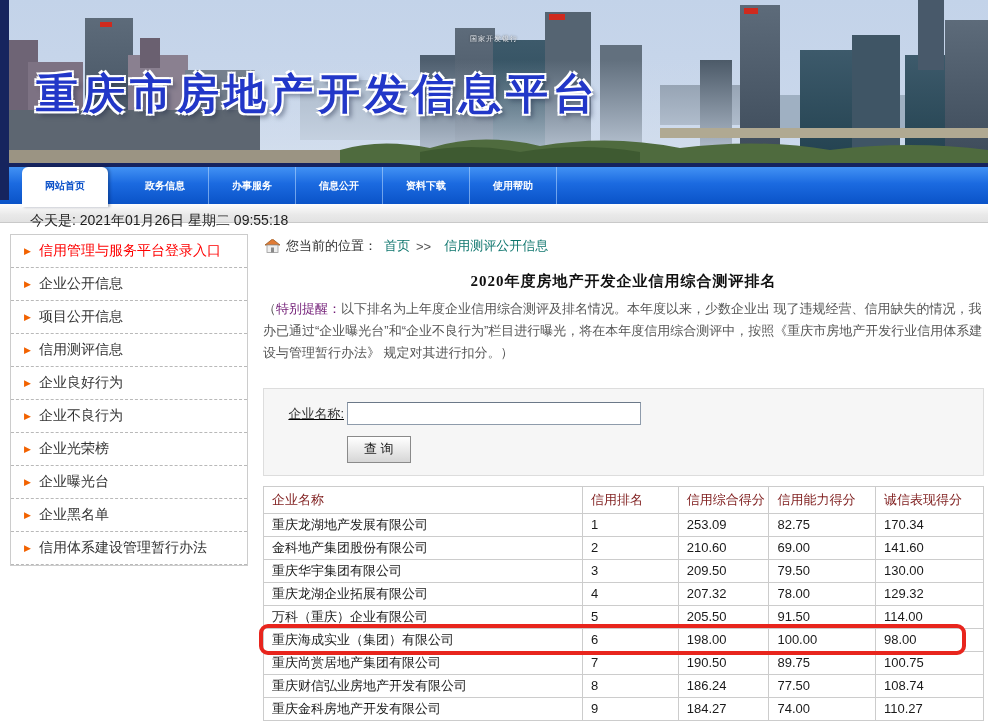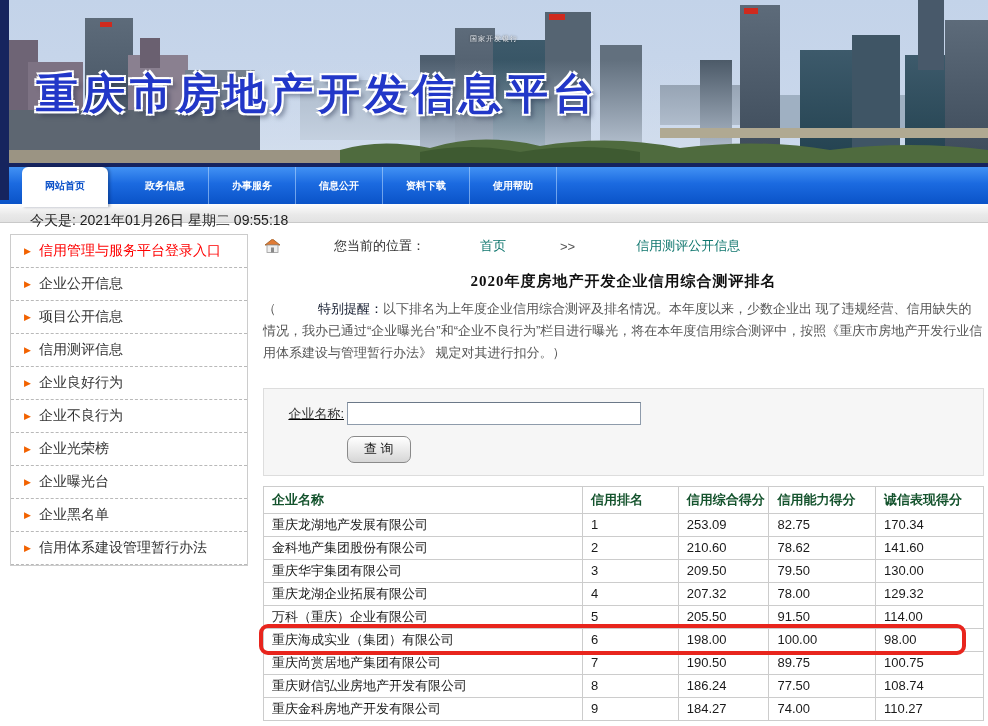--- a/index.html
+++ b/index.html
@@ -36,41 +36,41 @@
 
   .sidebar { width:238px; margin-left:10px; border:1px solid #ccc; background:#fff; }
   .sidebar ul { list-style:none; }
   .sidebar li { display:flex; align-items:center; padding:7px 6px 7px 13px; border-bottom:1px dashed #b9b9b9; font-size:14px; color:#333; cursor:pointer; }
   .sidebar li:last-child { border-bottom:1px dashed #b9b9b9; }
   .arrow { color:#f26200; font-size:9px; margin-right:8px; flex:0 0 auto; }
   .sidebar li.hot .side-label { color:#fe0000; }
 
   .main { flex:1; margin:0 4px 0 15px; }
 
-  .breadcrumb { display:flex; align-items:center; font-size:13px; color:#333; padding:3px 0 8px 2px;gap:48px; }
+  .breadcrumb { display:flex; align-items:center; font-size:13px; color:#333; padding:3px 0 8px 2px; }
   .breadcrumb .home-icon { margin-right:6px; }
   .crumb-link { color:#0f766e; cursor:pointer;margin-left:7px; }
   .crumb-sep { margin:0 6px; color:#555; }
 
   .page-title { text-align:center; font-family:"Liberation Serif","DejaVu Serif",serif; font-size:15px; font-weight:bold; color:#101010; margin:9px 0 7px; letter-spacing:1px; }
 
   .notice { font-size:13px; color:#565656; line-height:22px; }
-  .notice .alert { color:#0f172a;margin-left:42px; }
+  .notice .alert { color:#701a75; }
 
   .search-panel { margin-top:24px; background:#f6f6f6; border:1px solid #ddd; padding:13px 0 12px;text-decoration:underline; }
   .search-row { display:flex; align-items:center; }
   .search-label { width:80px; text-align:right; font-size:13px; color:#333; }
   .search-input { width:294px; height:23px; border:1px solid #8e9bab; border-top-color:#6b7888; background:#fff; margin-left:3px; font-size:13px; padding:0 4px; }
   .search-btn-row { margin:11px 0 0 83px; }
-  .search-btn { padding:3px 16px 4px; font-size:13px; color:#222; background:linear-gradient(#ffffff,#e9e9e9 55%,#d6d6d6); border:1px solid #8a8a8a; border-radius:7px; cursor:pointer; font-family:inherit; }
+  .search-btn { padding:3px 16px 4px; font-size:13px; color:#222; background:linear-gradient(#ffffff,#e9e9e9 55%,#d6d6d6); border:1px solid #8a8a8a; border-radius:0; cursor:pointer; font-family:inherit; }
 
   .table-wrap { position:relative; margin-top:10px; }
   table.credit { width:100%; border-collapse:collapse; font-size:13px; color:#1a1a1a; table-layout:fixed; }
   table.credit th, table.credit td { border:1px solid #ccc; text-align:left; overflow:hidden; white-space:nowrap; }
-  table.credit th { font-weight:bold; padding:5px 8px; line-height:16px; color:#14532d; }
+  table.credit th { font-weight:normal; padding:5px 8px; line-height:16px; color:#7f1d1d; }
   table.credit td { padding:3px 8px; line-height:16px; }
   col.c0 { width:44.3%; } col.c1 { width:13.3%; } col.c2 { width:12.6%; } col.c3 { width:14.8%; } col.c4 { width:15%; }
   .highlight-box { position:absolute; left:-4px; top:138px; width:707px; height:31px; border:4px solid #e8251d; border-radius:9px; pointer-events:none; z-index:3; }
 </style>
 </head>
 <body>
 
 <div class="page">
 
   <div class="left-edge"></div>
@@ -247,21 +247,21 @@
                 <td>重庆龙湖地产发展有限公司</td>
                 <td>1</td>
                 <td>253.09</td>
                 <td>82.75</td>
                 <td>170.34</td>
               </tr>
             <tr>
                 <td>金科地产集团股份有限公司</td>
                 <td>2</td>
                 <td>210.60</td>
-                <td>78.62</td>
+                <td>69.00</td>
                 <td>141.60</td>
               </tr>
             <tr>
                 <td>重庆华宇集团有限公司</td>
                 <td>3</td>
                 <td>209.50</td>
                 <td>79.50</td>
                 <td>130.00</td>
               </tr>
             <tr>

